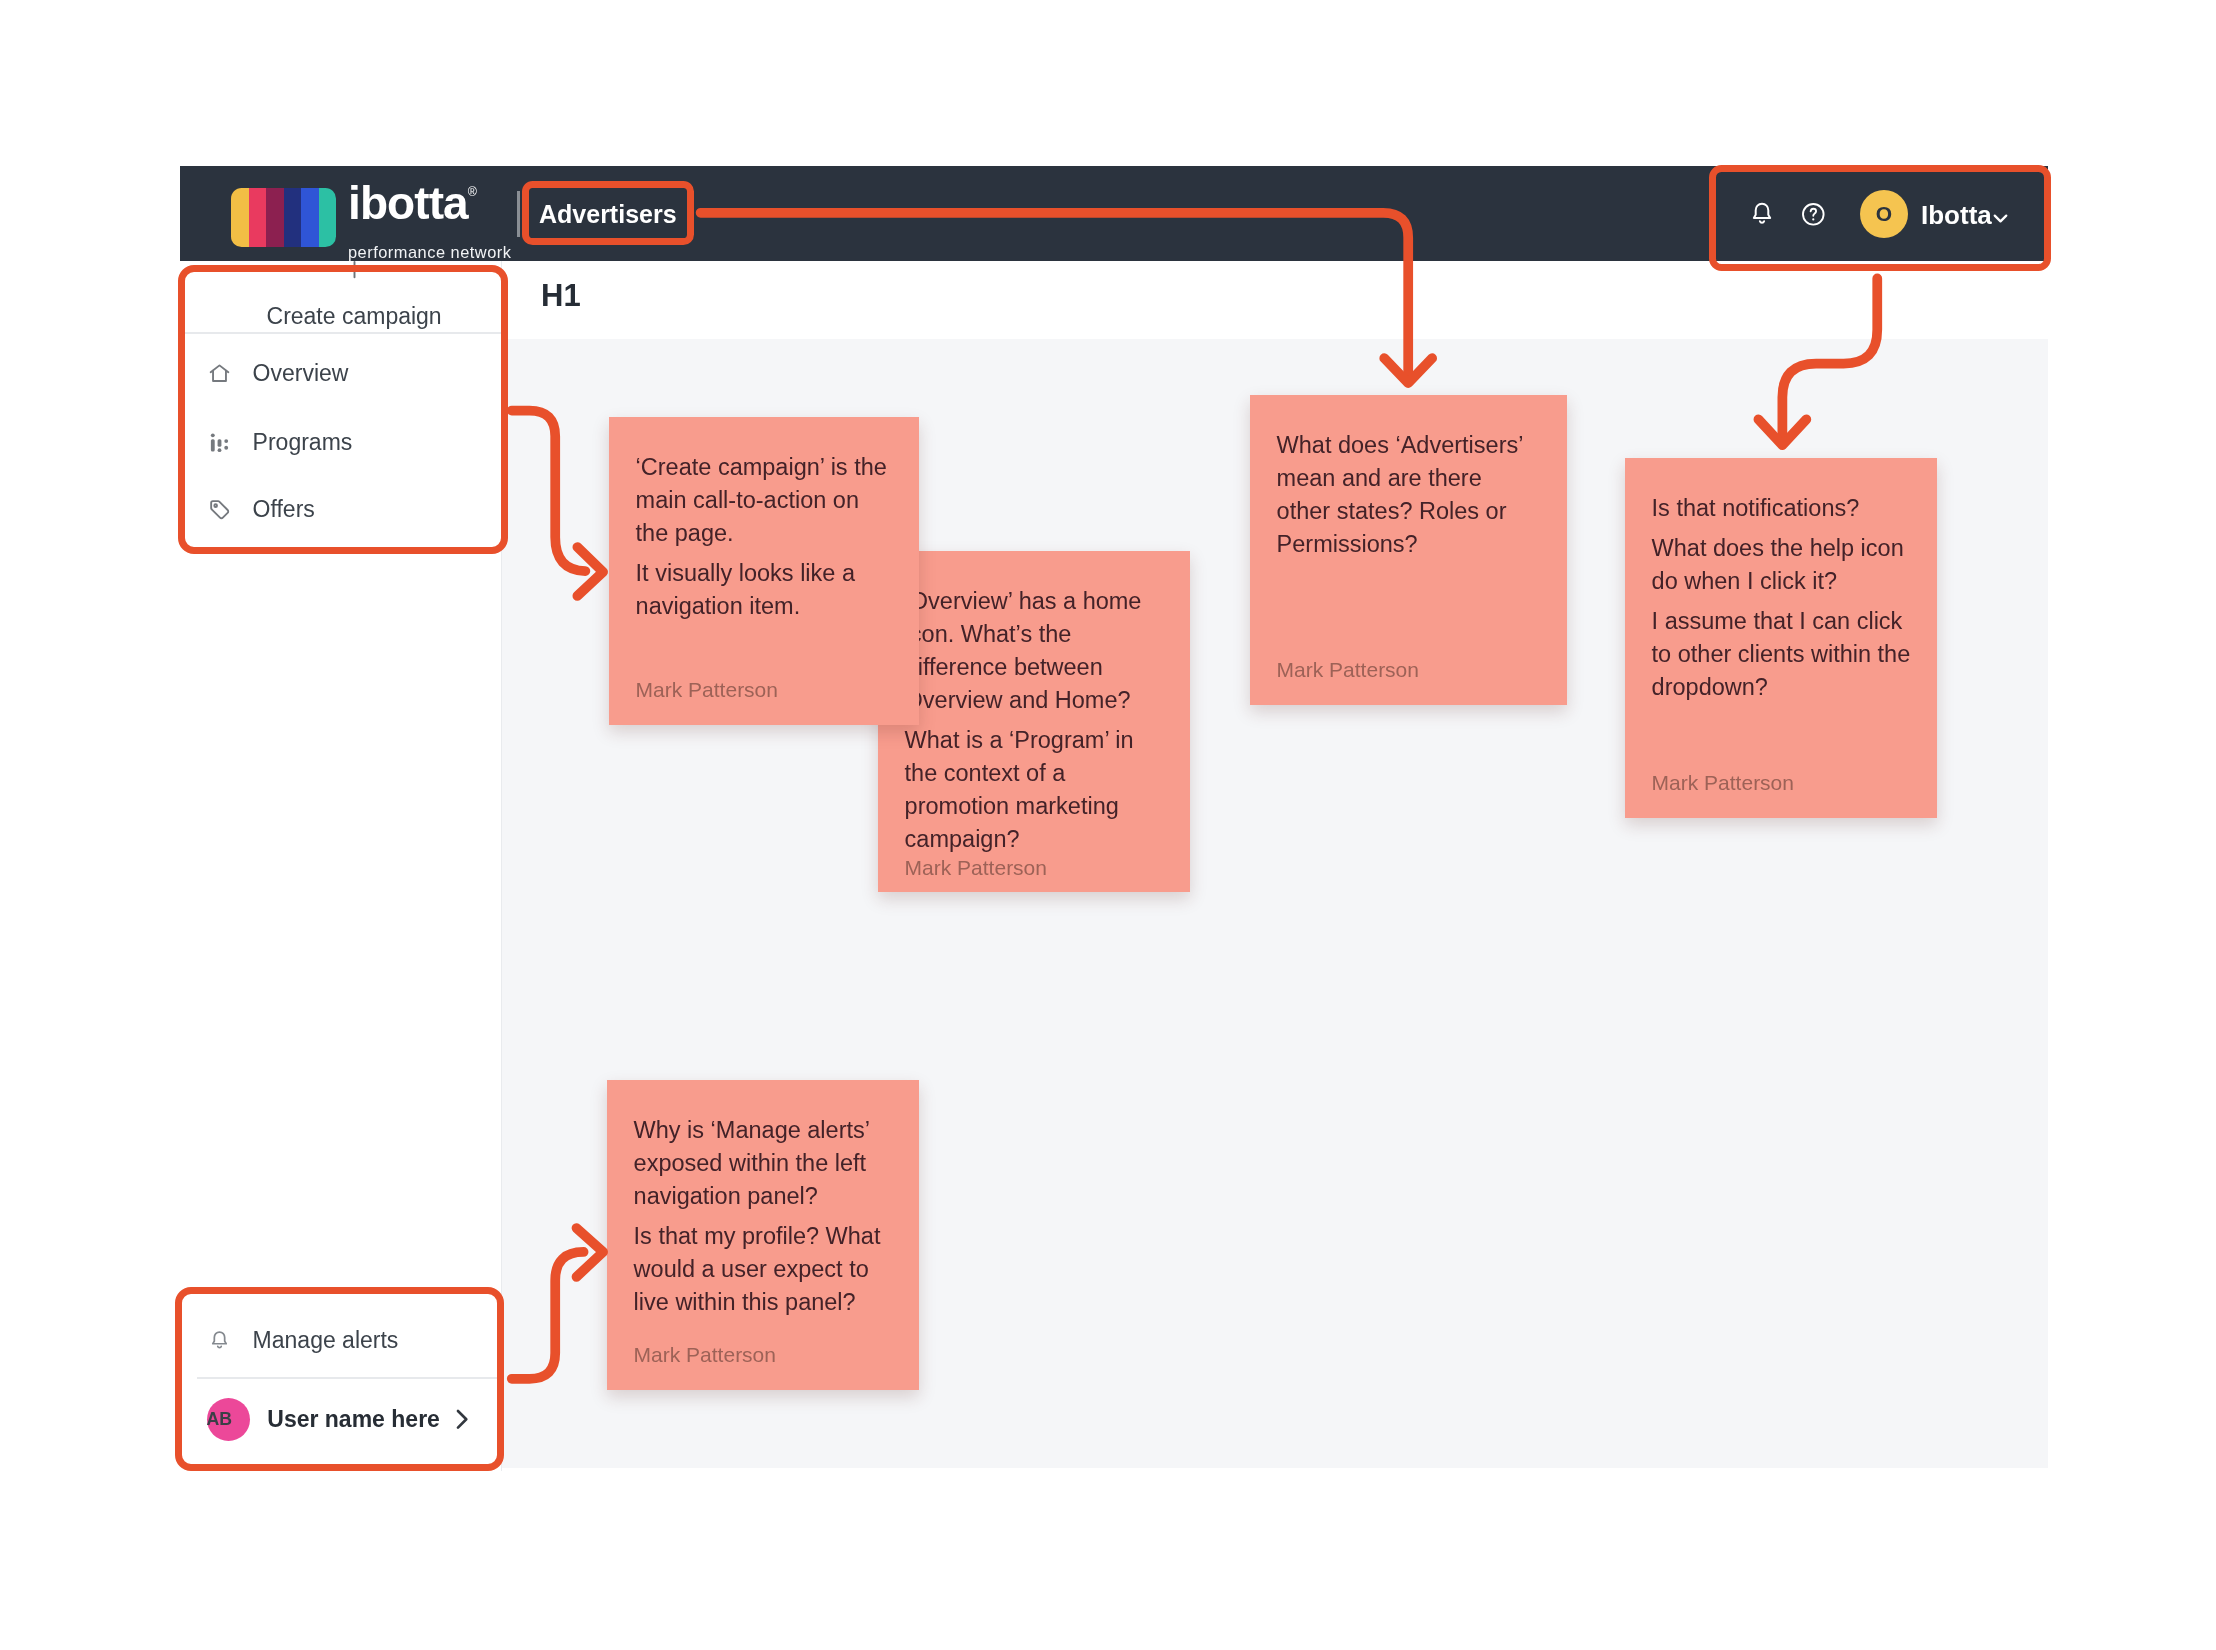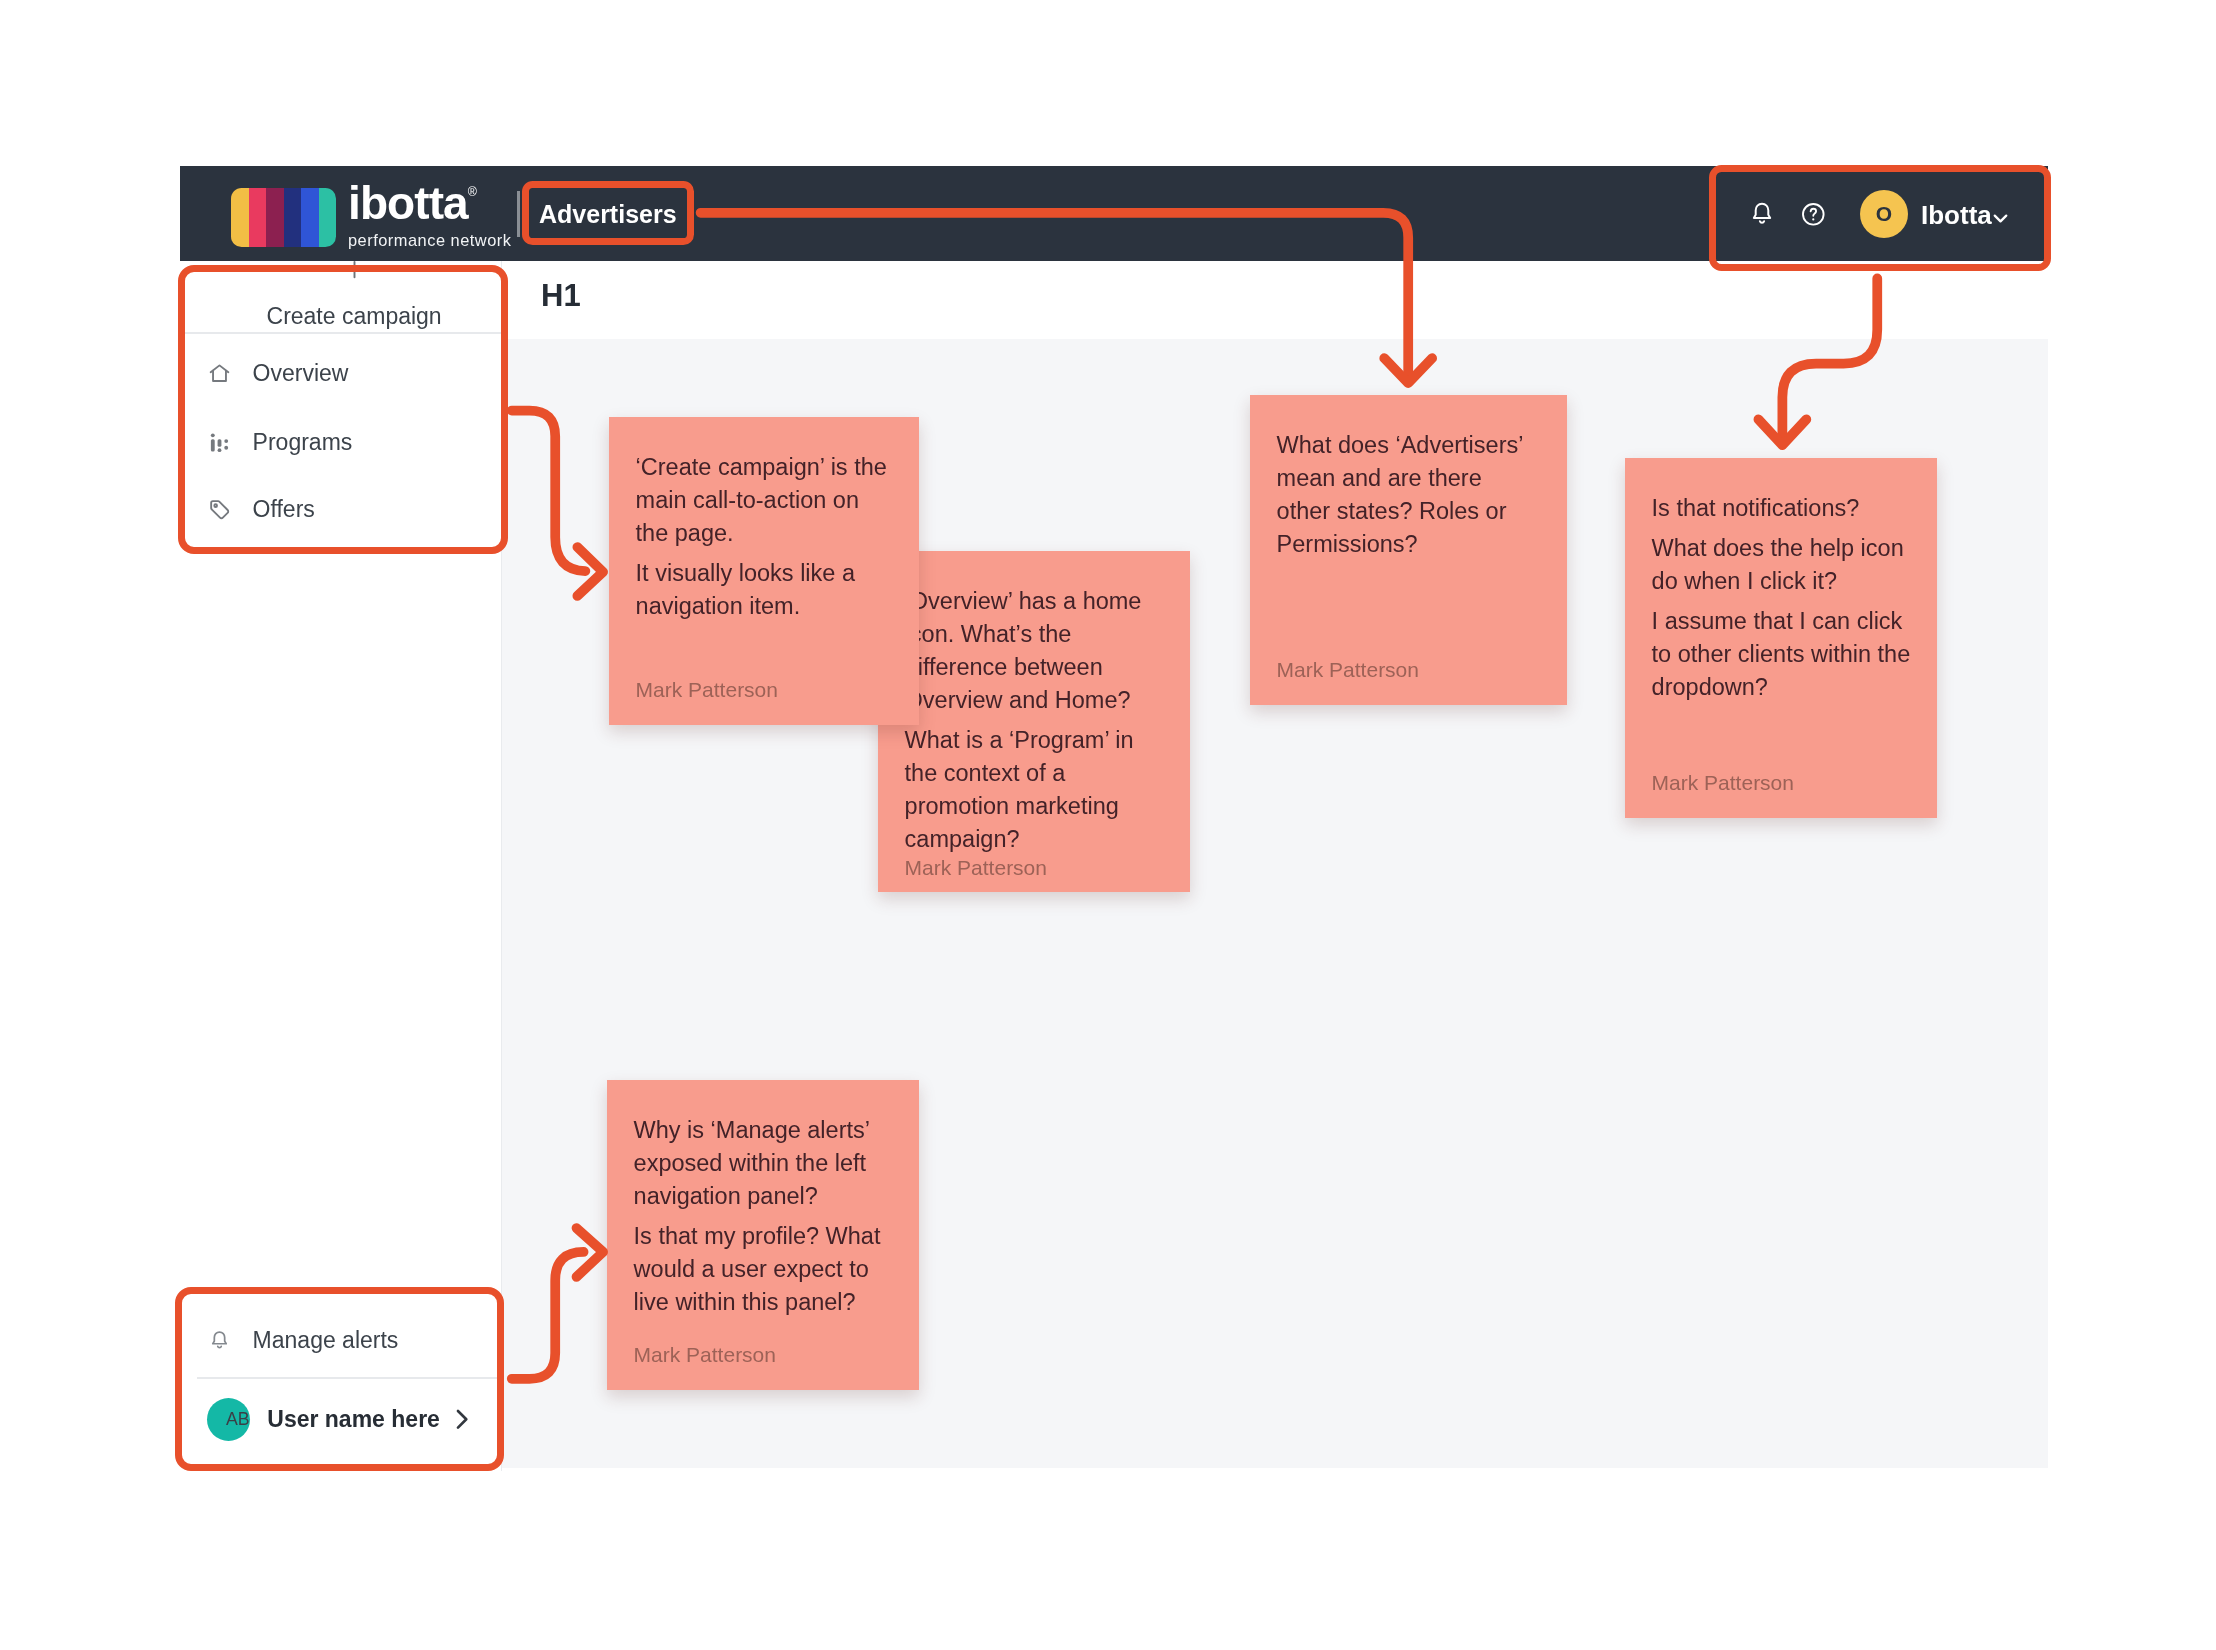--- a/index.html
+++ b/index.html
@@ -7,37 +7,37 @@
        font-family:"Liberation Sans",sans-serif;}
 
   
   .topbar{position:absolute;left:180px;top:166px;width:1868px;height:95px;background:#2B333E;}
   .logo-stripes{position:absolute;left:51px;top:22px;width:105px;height:59px;border-radius:10.6px;
                 overflow:hidden;display:flex;}
   .logo-stripes span{flex:1;}
   .brand{position:absolute;left:168px;top:14px;color:#fff;line-height:1;}
   .brand .name{font-size:46px;font-weight:bold;letter-spacing:-0.9px;}
   .brand .reg{font-size:12.4px;vertical-align:23px;}
-  .brand .tagline{font-size:16.4px;font-weight:400;letter-spacing:0.5px;margin-top:6px;color:#F2F4F6;}
+  .brand .tagline{font-size:16.4px;font-weight:400;letter-spacing:0.5px;margin-top:18px;color:#F2F4F6;}
   .hdr-divider{position:absolute;left:337px;top:25px;width:2.7px;height:46px;background:rgba(255,255,255,.45);}
   .section-label{position:absolute;left:359px;top:34px;color:#fff;font-size:25px;font-weight:600;}
   .hdr-icon{position:absolute;color:#fff;}
   .hdr-avatar{position:absolute;left:1860px;top:190px;width:48px;height:48px;border-radius:50%;
               background:#F5C450;color:#2B333E;font-size:21px;font-weight:bold;text-align:center;line-height:48px;}
   .hdr-account-name{position:absolute;left:1921px;top:200px;color:#fff;font-size:26px;font-weight:bold;}
 
   
   .sidebar{position:absolute;left:180px;top:261px;width:322px;height:1210px;background:#fff;
            border-right:1.8px solid #E9EBEE;box-sizing:border-box;}
   .srow{position:absolute;left:180px;width:295px;height:46px;display:flex;align-items:center;
         gap:21px;padding-left:26.6px;color:#3C434B;font-size:23px;font-weight:500;}
   .srow .ic{width:25px;height:25px;flex:0 0 25px;display:flex;align-items:center;justify-content:center;}
   .sdivider{position:absolute;background:#E7E9EC;height:1.8px;}
-  .user-avatar{width:43px;height:43px;border-radius:50%;background:#14b8a6;color:#3A3F46;
-               font-size:17.7px;font-weight:normal;text-align:right;line-height:43px;flex:0 0 43px;}
+  .user-avatar{width:43px;height:43px;border-radius:50%;background:#ec4899;color:#3A3F46;
+               font-size:17.7px;font-weight:bold;text-align:left;line-height:43px;flex:0 0 43px;}
   .user-label{font-weight:bold;color:#272D35;}
   .chev-right{position:absolute;left:448px;top:1406px;}
 
   
   .abox{position:absolute;border:7px solid #E8502B;box-sizing:border-box;background:transparent;z-index:6;}
   .box-nav{left:178px;top:265px;width:330px;height:289px;border-radius:16px;}
   .box-adv{left:522px;top:181px;width:172px;height:64px;border-radius:10.6px;}
   .box-account{left:1709px;top:165px;width:342px;height:106px;border-radius:12.4px;}
   .box-footer{left:175px;top:1287px;width:329px;height:184px;border-radius:16px;}
 

